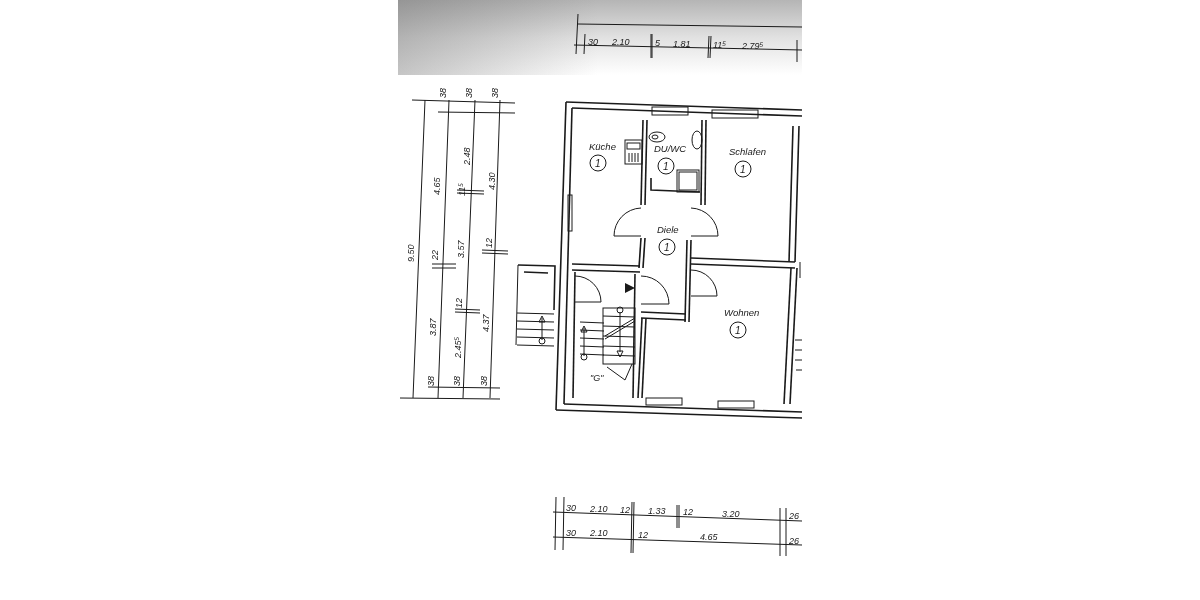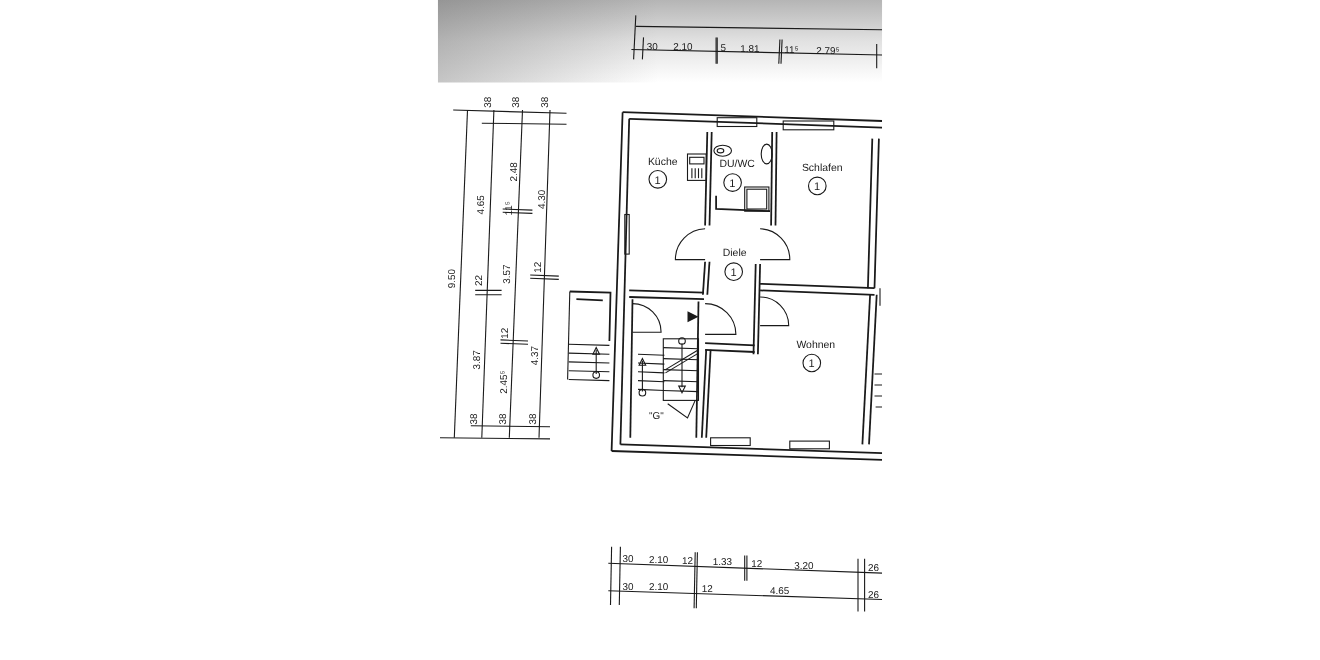--- a/index.html
+++ b/index.html
@@ -1,19 +1,19 @@
 <!DOCTYPE html>
 <html><head>
 <meta charset="utf-8">
 <style>
   html, body { margin: 0; padding: 0; background: #ffffff; }
   body { width: 1200px; height: 600px; position: relative; overflow: hidden; font-family: "Liberation Sans", sans-serif; }
   #scan {
     position: absolute; left: 398px; top: 0; width: 404px; height: 600px;
-    background: #ffffff; overflow: hidden;
+    background: #ffffff; overflow: hidden; font-style: italic;
   }
   #scan-shade {
     position: absolute; left: 0; top: 0; width: 404px; height: 75px;
     background: linear-gradient(to bottom, rgba(120,120,120,0.55) 0%, rgba(170,170,170,0.35) 50%, rgba(255,255,255,0) 100%);
   }
   #scan-shade-left {
     position: absolute; left: 0; top: 0; width: 200px; height: 75px;
     background: linear-gradient(to right, rgba(90,90,90,0.35), rgba(255,255,255,0));
   }
   svg { position: absolute; left: 0; top: 0; }

